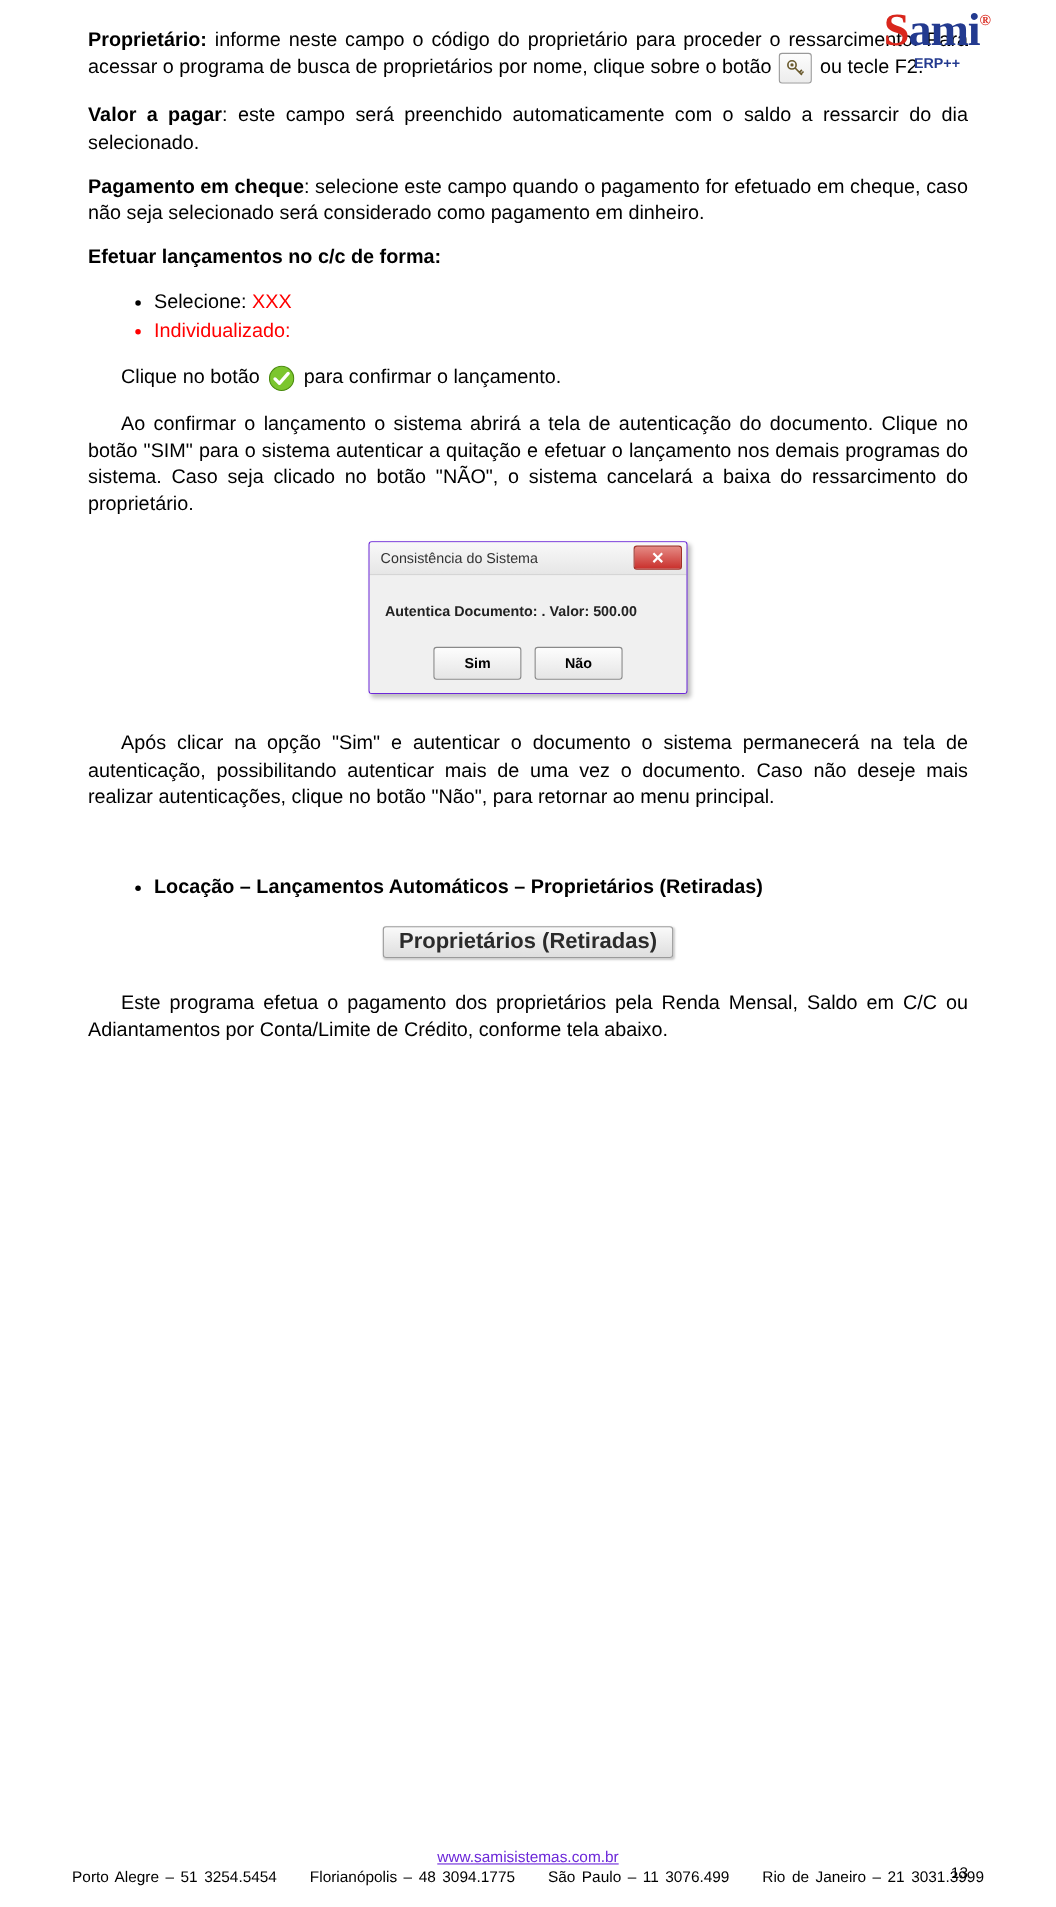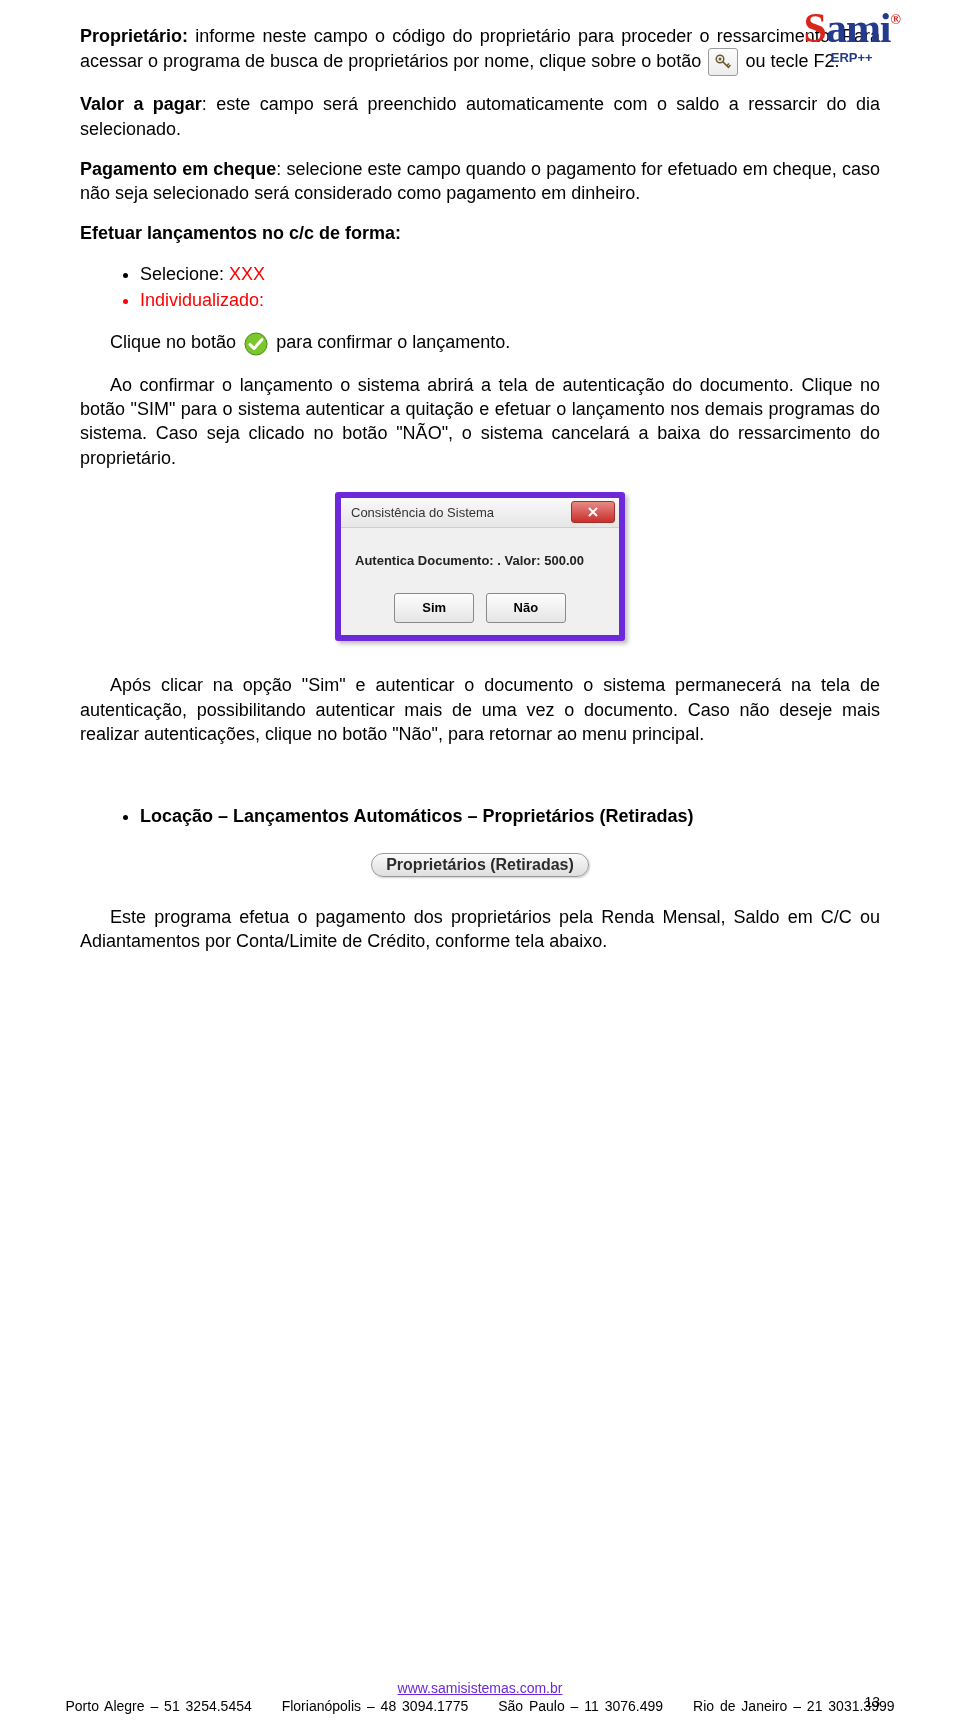--- a/index.html
+++ b/index.html
@@ -86,21 +86,21 @@
   ul.bullets li {
     margin: 2px 0;
   }
   .dialog-wrap {
     text-align: center;
     margin: 22px 0 26px 0;
   }
   .win-dialog {
     display: inline-block;
     width: 290px;
-    border: 6px solid #6d28d9;
+    border: 1px solid #6d28d9;
     border-radius: 3px;
     background: #f0f0f0;
     box-shadow: 3px 3px 4px rgba(0,0,0,0.25);
     text-align: left;
     overflow: hidden;
   }
   .win-titlebar {
     height: 30px;
     background: linear-gradient(#f9f9f9, #e6e6e6);
     border-bottom: 1px solid #cfcfcf;
@@ -154,22 +154,22 @@
   }
   .section-btn-wrap {
     text-align: center;
     margin: 24px 0 28px 0;
   }
   .section-btn {
     display: inline-block;
     padding: 0 14px;
     background: linear-gradient(#fafafa, #dedede);
     border: 1px solid #9a9a9a;
-    border-radius: 13px;
-    font-size: 16px;
+    border-radius: 3px;
+    font-size: 20px;
     font-weight: bold;
     color: #2b2b2b;
     box-shadow: 1px 1px 2px rgba(0,0,0,0.2);
   }
   .footer {
     position: absolute;
     bottom: 20px;
     left: 0;
     width: 100%;
     font-size: 14px;

